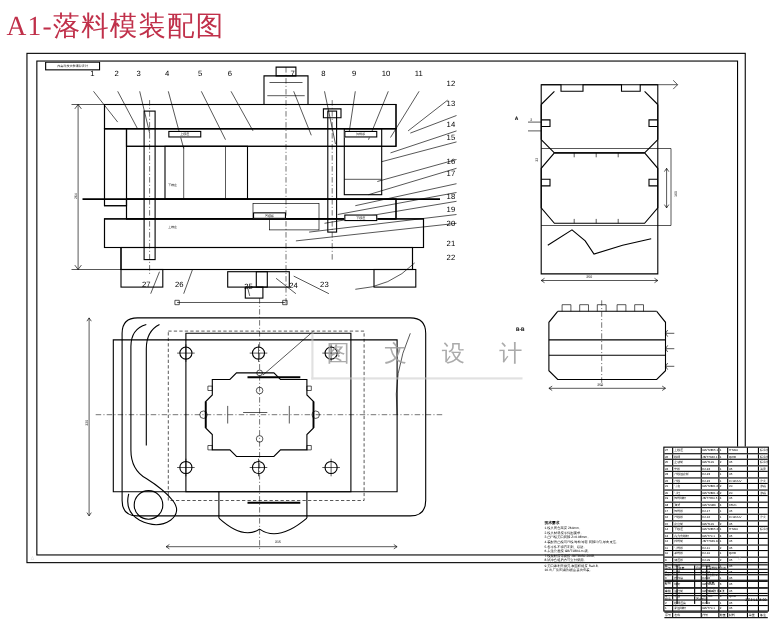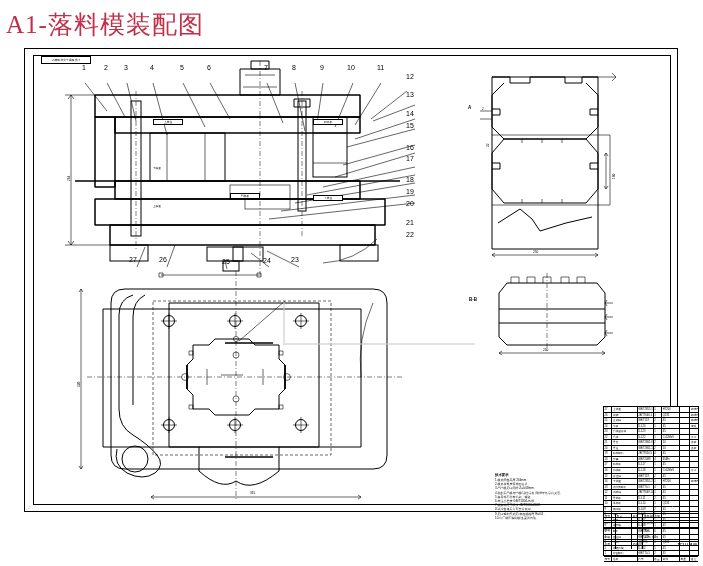--- a/index.html
+++ b/index.html
@@ -412,20 +412,21 @@
         <path class="ln thin" d="M81 236 L78 238 L81 240 M285 236 L288 238 L285 240"></path>
 
         <line class="ln thin" x1="88" y1="16" x2="186" y2="16"></line>
         <path class="ln thin" d="M86 14 h4 v4 h-4z M184 14 h4 v4 h-4z"></path>
       </svg>
       <div class="dimtxt rot" style="left:4px;top:128px;">320</div>
       <div class="dimtxt" style="left:177px;top:232px;">315</div>
     </div>
 
     <div class="wm-box"></div>
+    <div class="watermark">图 文 设 计</div>
 
     <div class="notes">
       <div class="nt nh">技术要求</div>
       <div class="nt">1.模具闭合高度 264mm。</div>
       <div class="nt">2.模具材料按零件图要求。</div>
       <div class="nt">3.凸凹模刃口间隙 Z=0.08mm。</div>
       <div class="nt">4.装配后凸模与凹模/导柱导套 间隙均匀,导向灵活。</div>
       <div class="nt">5.各零件不得有毛刺、锐边。</div>
       <div class="nt">6.未注公差按 GB/T1804-m 级。</div>
       <div class="nt">7.模架精度等级按 JB/T8050-2008。</div>

